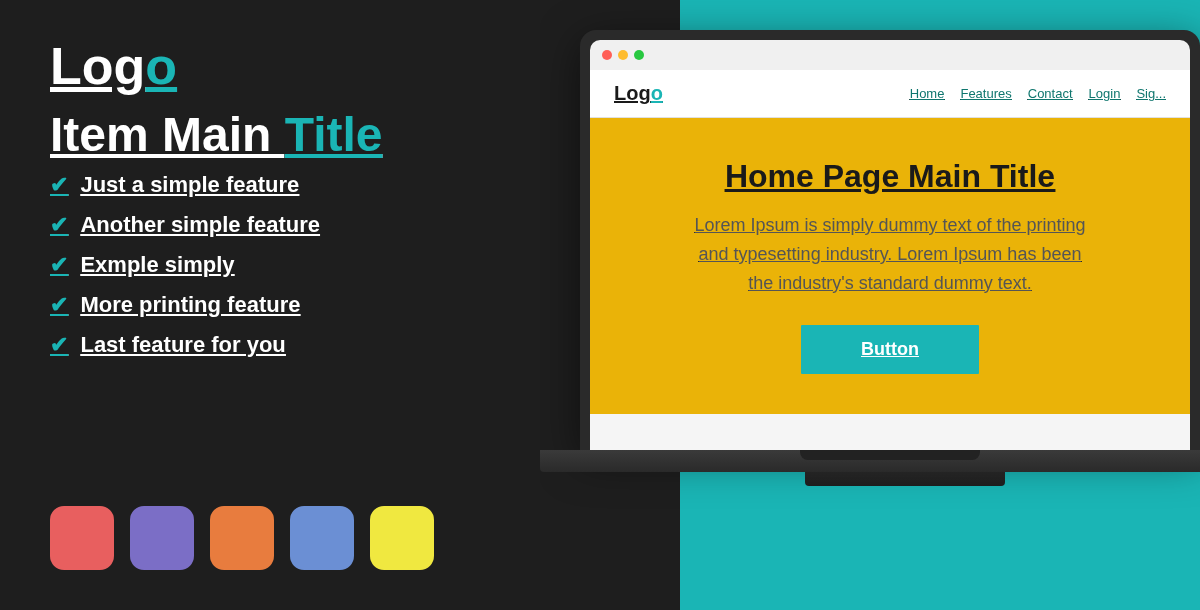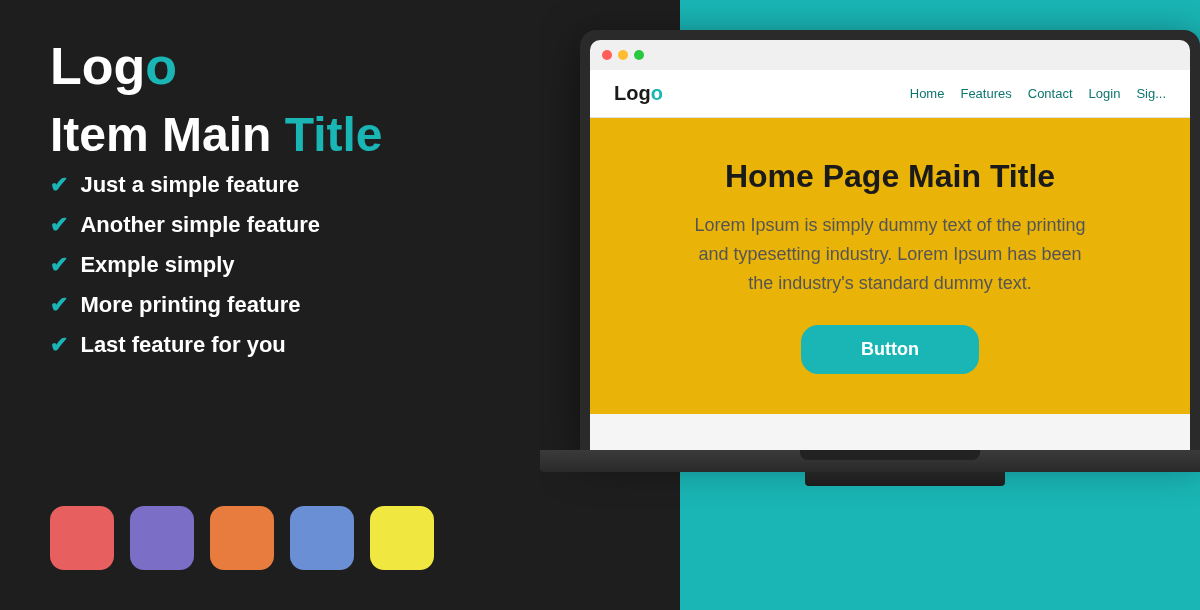--- a/index.html
+++ b/index.html
@@ -1,15 +1,15 @@
 <!DOCTYPE html>
 <html><head>
   <meta charset="utf-8">
   <style>
-    * { margin: 0; padding: 0; box-sizing: border-box; }
+    * { margin: 0; padding: 0; box-sizing: border-box; text-decoration: underline; }
     body {
       width: 1200px;
       height: 610px;
       overflow: hidden;
       font-family: 'Arial', sans-serif;
       background: #1e1e1e;
       display: flex;
       position: relative;
     }
 
@@ -214,21 +214,21 @@
       line-height: 1.6;
       max-width: 400px;
       margin: 0 auto 28px;
     }
 
     .website-button {
       background: #1ab5b5;
       color: #fff;
       border: none;
       padding: 14px 60px;
-      border-radius: 17px;
+      border-radius: 1px;
       font-size: 18px;
       font-weight: 700;
       cursor: pointer;
     }
 
     
     .laptop-base-outer {
       width: 700px;
       height: 22px;
       background: linear-gradient(to bottom, #3a3a3a, #2a2a2a);

